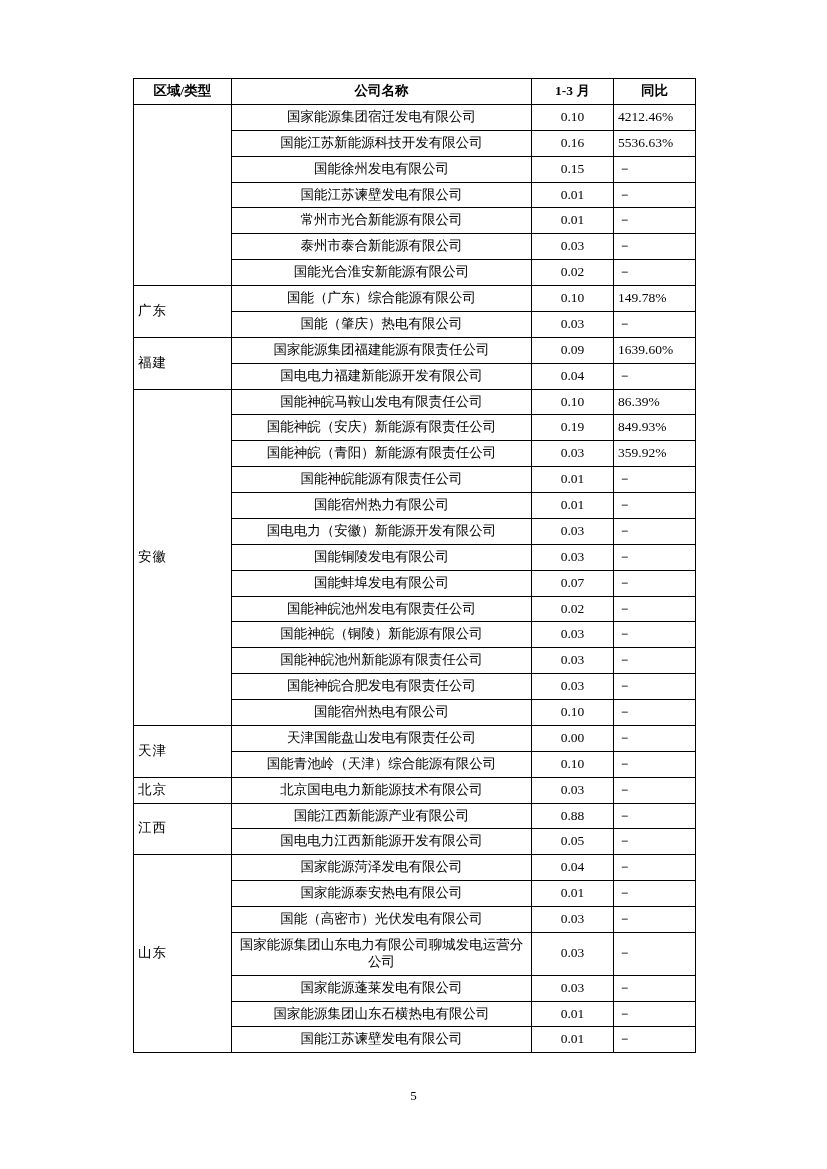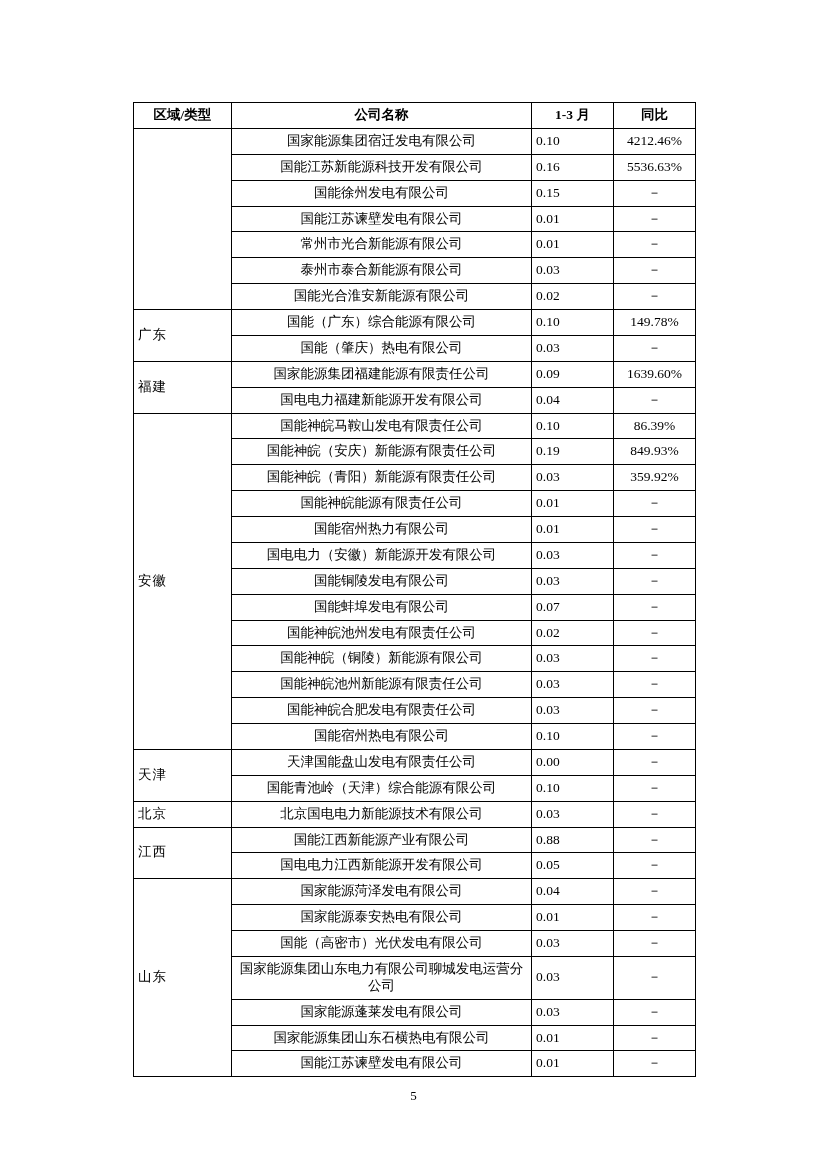--- a/index.html
+++ b/index.html
@@ -16,21 +16,21 @@
   }
   .page {
     position: relative;
     width: 827px;
     height: 1169px;
     box-sizing: border-box;
   }
   .table-wrap {
     position: absolute;
     left: 133px;
-    top: 102px;
+    top: 78px;
     width: 562px;
   }
   table.doc-table {
     border-collapse: collapse;
     width: 562px;
     table-layout: fixed;
   }
   table.doc-table th,
   table.doc-table td {
     border: 1px solid #000000;
@@ -50,23 +50,24 @@
 
   td.area {
     text-align: left;
     letter-spacing: 1px;
   }
   td.name {
     text-align: center;
     padding-left: 8px;
   }
   td.val {
+    text-align: center;
   }
   td.yoy {
-    text-align: center;
+    text-align: left;
   }
   .page-number {
     position: absolute;
     left: 0;
     right: 0;
     top: 1088px;
     text-align: center;
     font-size: 13px;
     font-family: "Liberation Serif", serif;
   }

